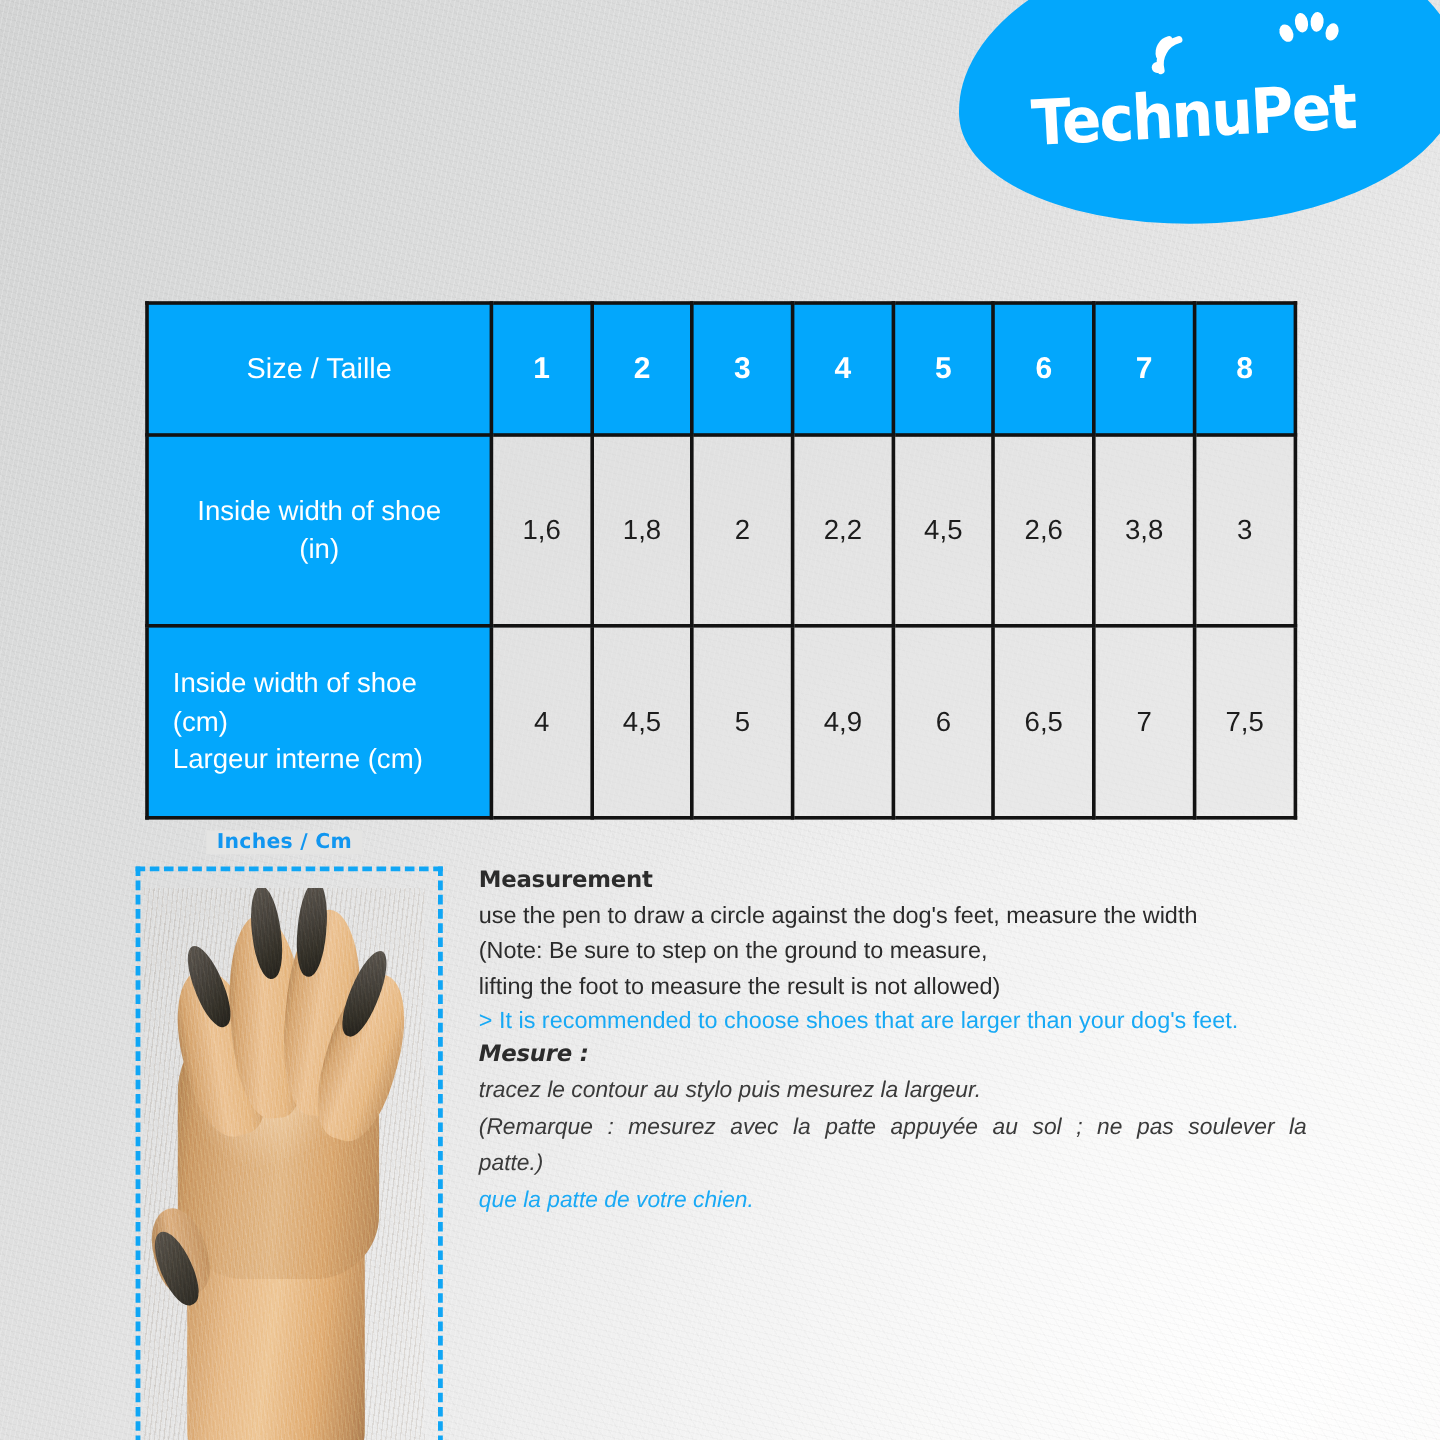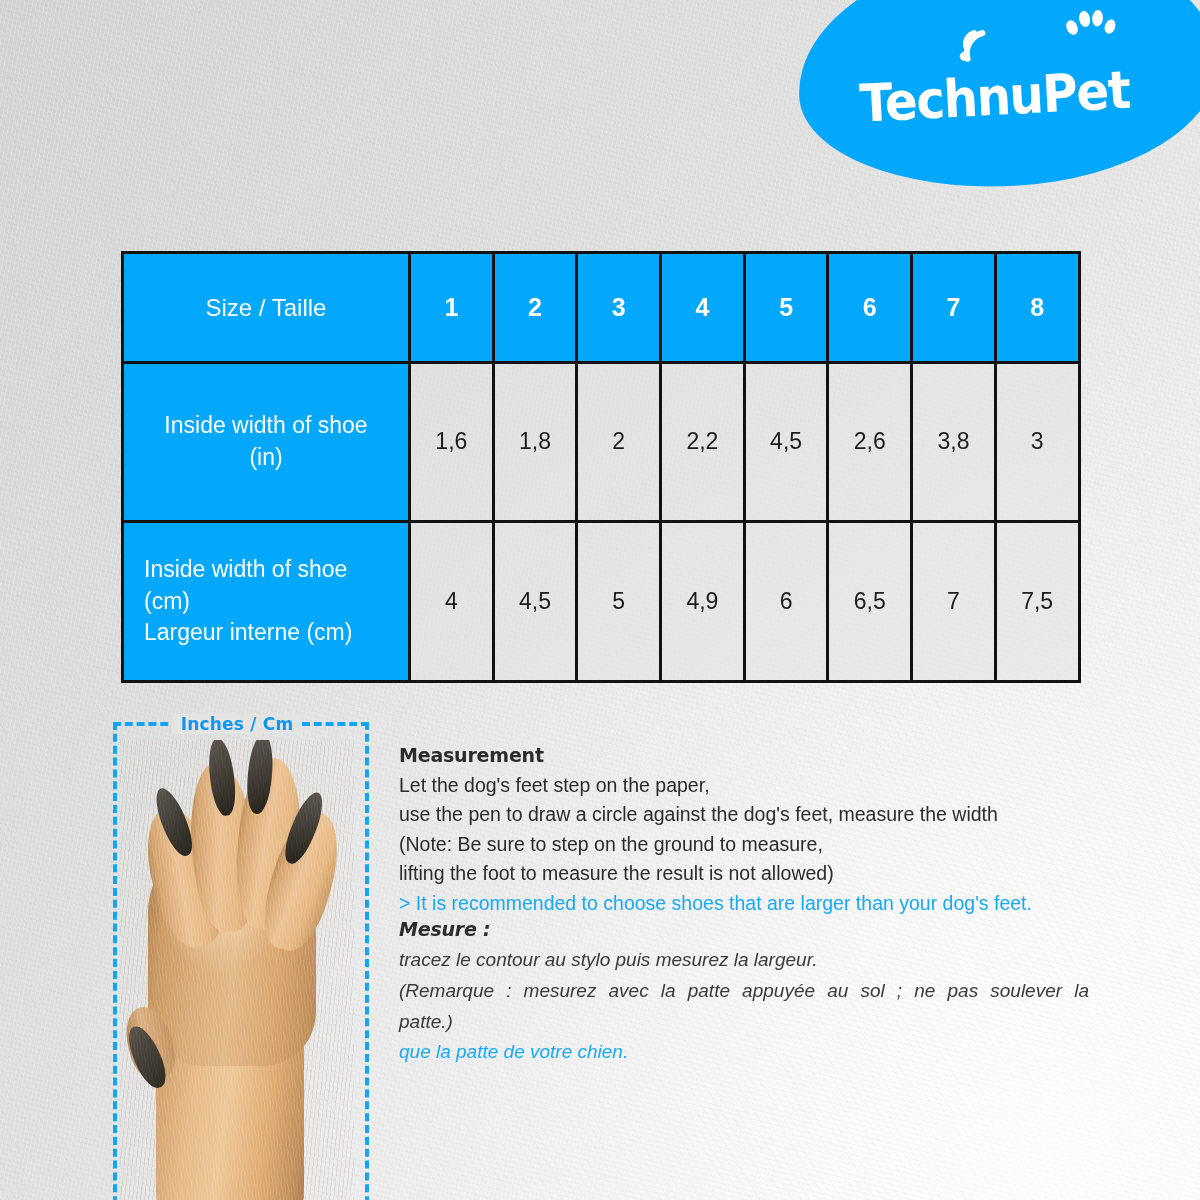--- a/index.html
+++ b/index.html
@@ -82,21 +82,21 @@
   #size-table tr.r-in{height:145px;}
   #size-table tr.r-cm{height:146px;}
 
   
   #paw-frame{
     position:absolute;left:113px;top:722px;width:248px;height:490px;
     border:4px dashed #10A6F5;border-bottom:none;
     z-index:2;
   }
   #paw-frame-label{
-    position:absolute;left:113px;top:714px;width:248px;
+    position:absolute;left:113px;top:692px;width:248px;
     text-align:center;z-index:5;
   }
   #paw-frame-label span{
     background:#e4e4e3;padding:0 9px;
     font-family:"DejaVu Sans", sans-serif;
     font-weight:bold;font-size:17px;color:#1196F0;
     letter-spacing:.2px;
   }
   #paw-photo{
     position:absolute;left:120px;top:740px;
@@ -151,21 +151,21 @@
     position:absolute;inset:0;pointer-events:none;
     background-image:
       repeating-linear-gradient(84deg, rgba(255,255,255,0.10) 0px, rgba(255,255,255,0.10) 1px, rgba(0,0,0,0) 1px, rgba(0,0,0,0) 3px),
       repeating-linear-gradient(96deg, rgba(90,60,30,0.10) 0px, rgba(90,60,30,0.10) 1px, rgba(0,0,0,0) 1px, rgba(0,0,0,0) 4px),
       repeating-linear-gradient(70deg, rgba(255,240,215,0.08) 0px, rgba(255,240,215,0.08) 1px, rgba(0,0,0,0) 1px, rgba(0,0,0,0) 6px);
     mix-blend-mode:overlay;
   }
 
   
   #text-col{
-    position:absolute;left:399px;top:744px;width:690px;z-index:2;
+    position:absolute;left:399px;top:722px;width:690px;z-index:2;
   }
   .blk-title{
     font-family:"DejaVu Sans", sans-serif;
     font-weight:bold;font-size:19px;color:#2c2c2c;
     margin:0 0 5px 0;letter-spacing:-.2px;
   }
   .ln{
     font-size:19.5px;color:#2b2b2b;line-height:1.51;
     white-space:nowrap;
   }
@@ -272,21 +272,20 @@
   </div>
   <div id="paw-frame"></div>
   <div id="paw-frame-label">
     <span>Inches / Cm</span>
   </div>
 
   <div id="text-col">
 
     <div id="en-block">
       <div class="blk-title">Measurement</div>
-      <div class="ln">Let the dog's feet step on the paper,</div>
       <div class="ln">use the pen to draw a circle against the dog's feet, measure the width</div>
       <div class="ln">(Note: Be sure to step on the ground to measure,</div>
       <div class="ln">lifting the foot to measure the result is not allowed)</div>
       <div class="ln blue">&gt; It is recommended to choose shoes that are larger than your dog's feet.</div>
     </div>
 
     <div id="fr-block">
       <div class="blk-title">Mesure :</div>
       <div class="ln"> tracez le contour au stylo puis mesurez la largeur.</div>
       <div class="ln just"> (Remarque : mesurez avec la patte appuyée au sol ; ne pas soulever la</div>

